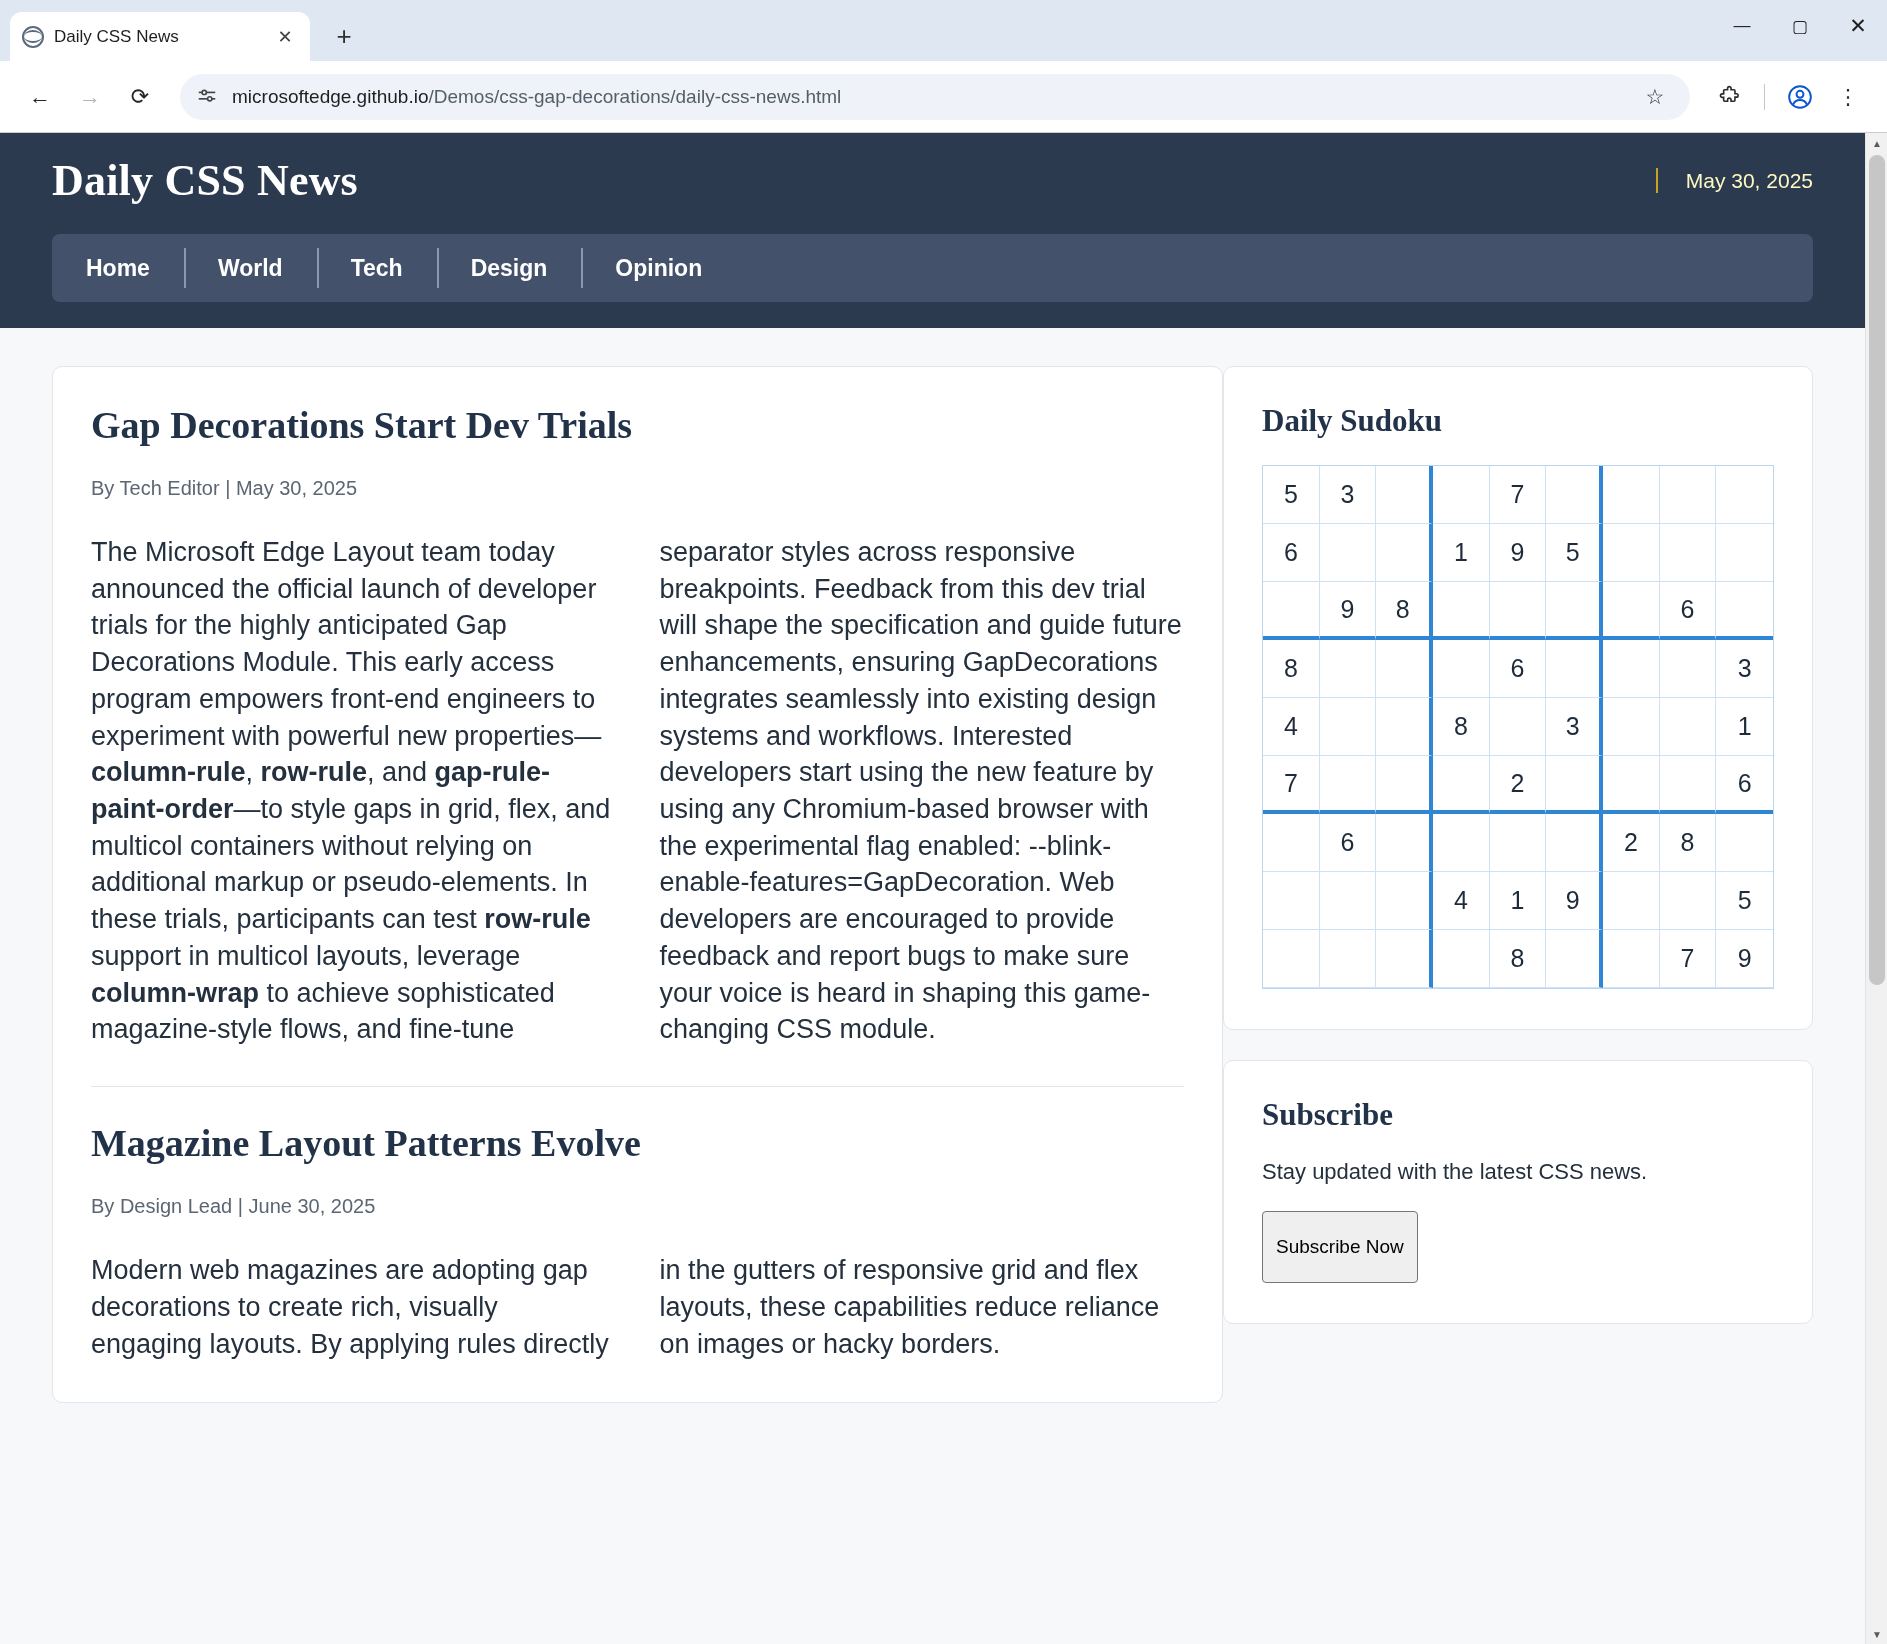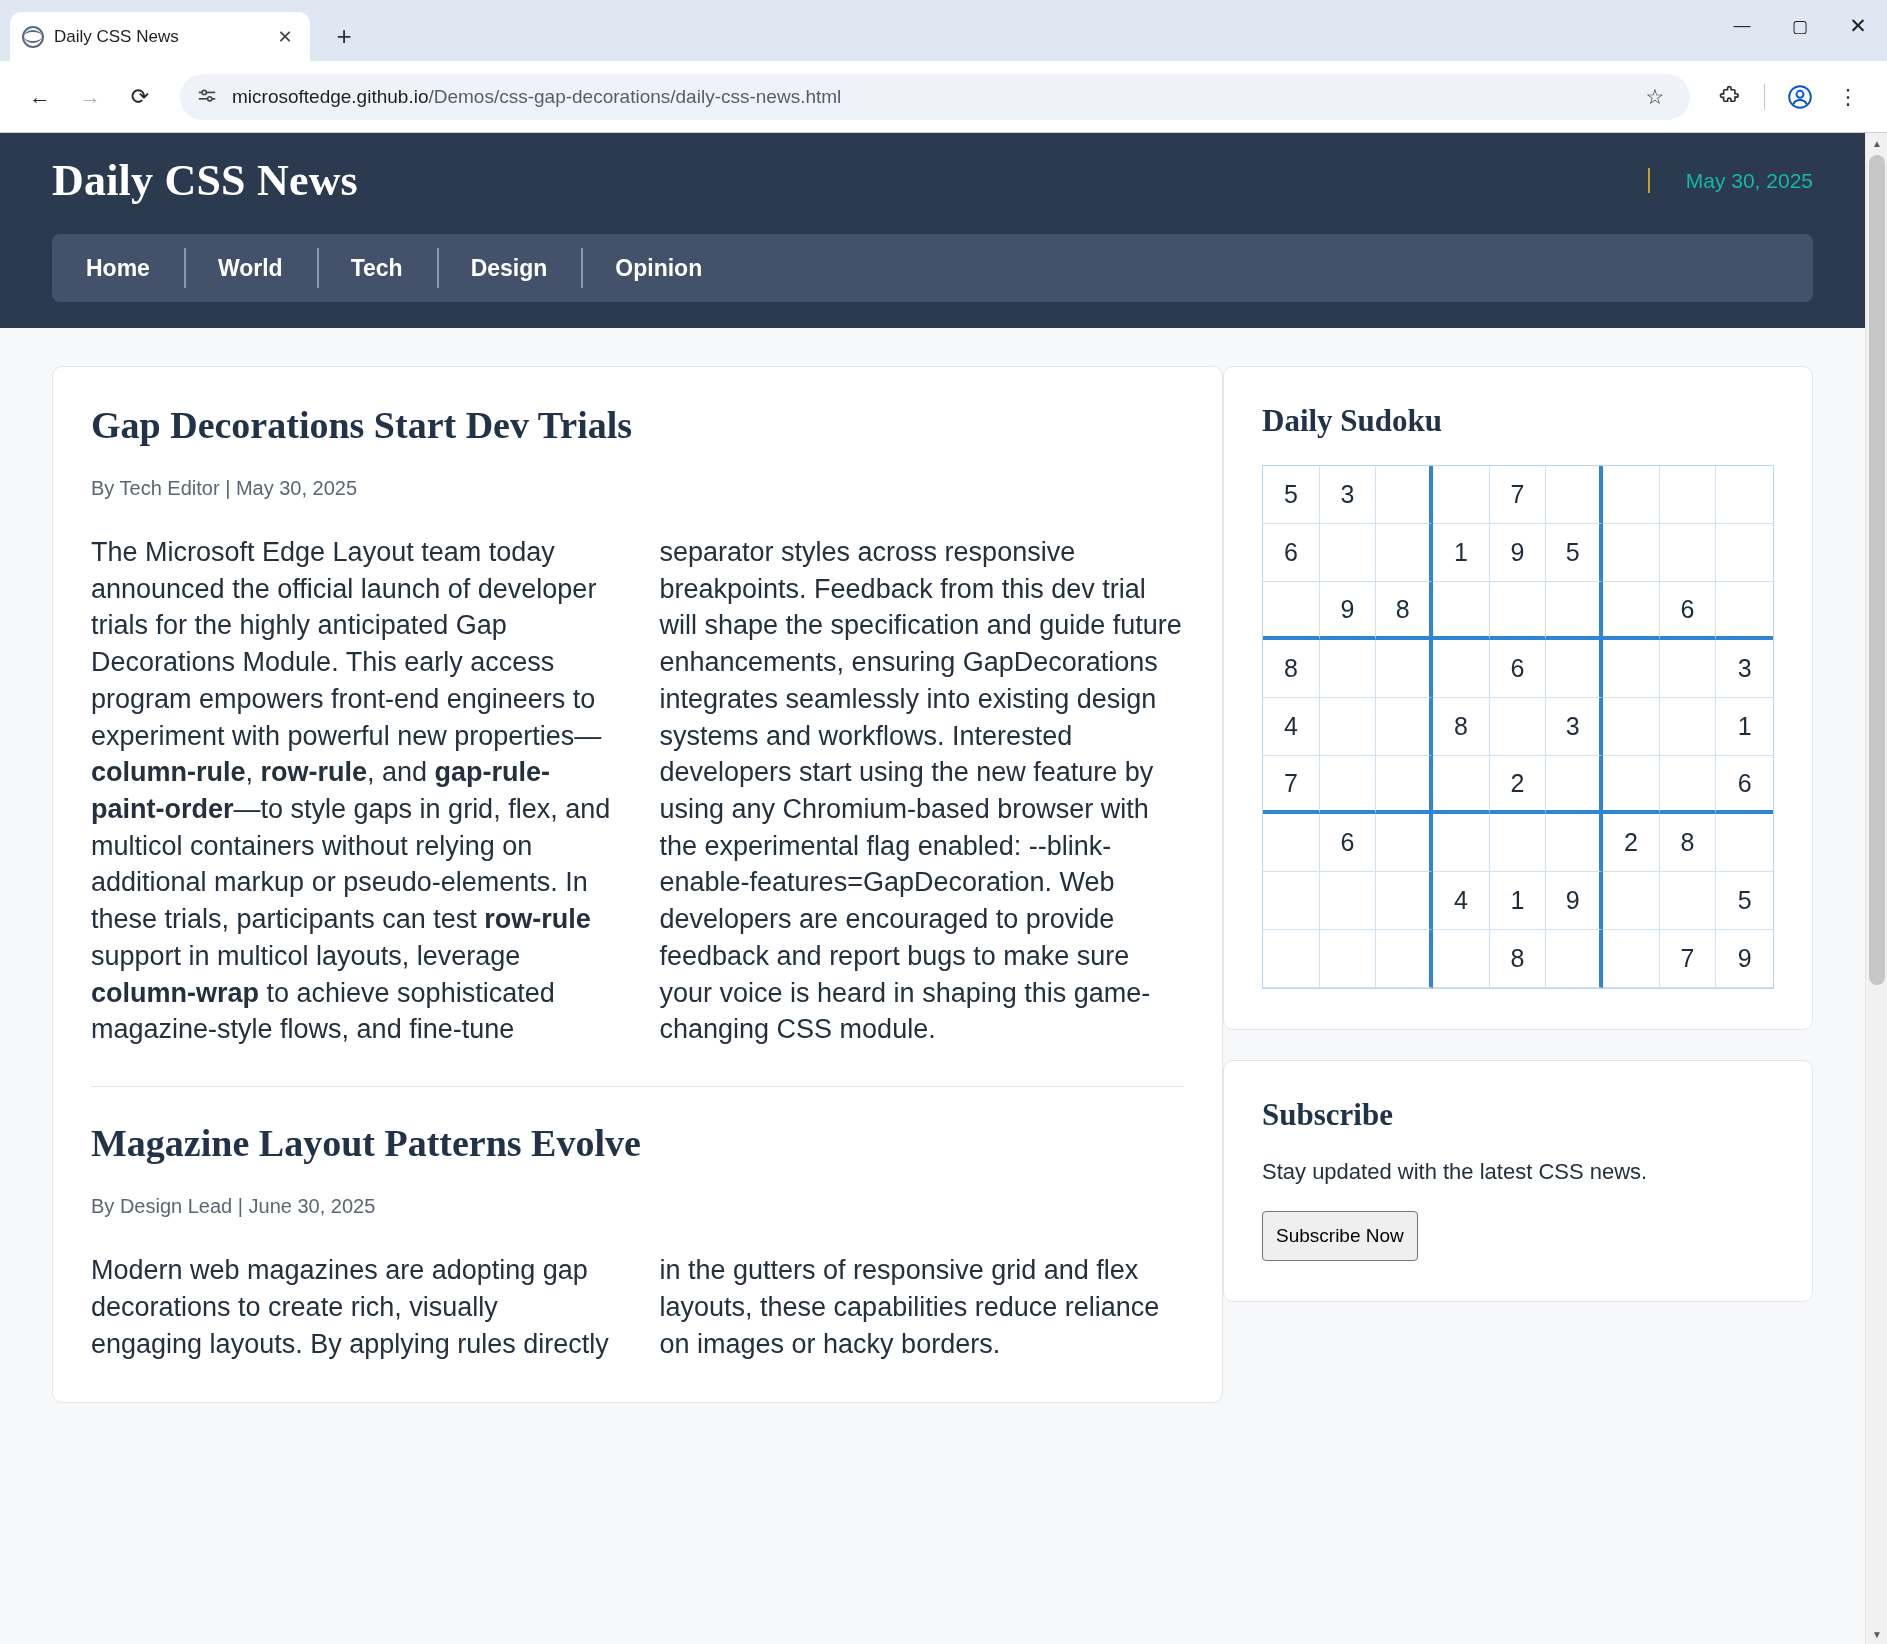--- a/index.html
+++ b/index.html
@@ -164,23 +164,23 @@
     padding-bottom: 14px;
   }
   .site-title {
     font-family: "Liberation Serif", serif;
     font-weight: bold;
     color: #ffffff;
     font-size: 44px;
     letter-spacing: 0.2px;
   }
   .masthead-date {
-    color: #14b8a6;
+    color: #fef9c3;
     font-size: 21px;
-    padding-left: 36px;
+    padding-left: 28px;
     border-left: 2px solid #c9a227;
     line-height: 1.2;
   }
   .nav {
     margin-top: 14px;
     background: #43526a;
     border-radius: 8px;
     display: flex; align-items: stretch;
     height: 68px;
     overflow: hidden;
@@ -271,21 +271,21 @@
 
   
   .sub-text {
     color: #24303d;
     font-size: 22px;
     margin: 0 0 26px 0;
   }
   .sub-btn {
     font-family: "Liberation Sans", sans-serif;
     font-size: 19px;
-    padding: 13px 13px;
+    padding: 24px 13px;
     background: #efefef;
     border: 1px solid #767676;
     border-radius: 4px;
     color: #000;
   }
 </style>
 </head>
 <body>
 
 <div class="browser">

